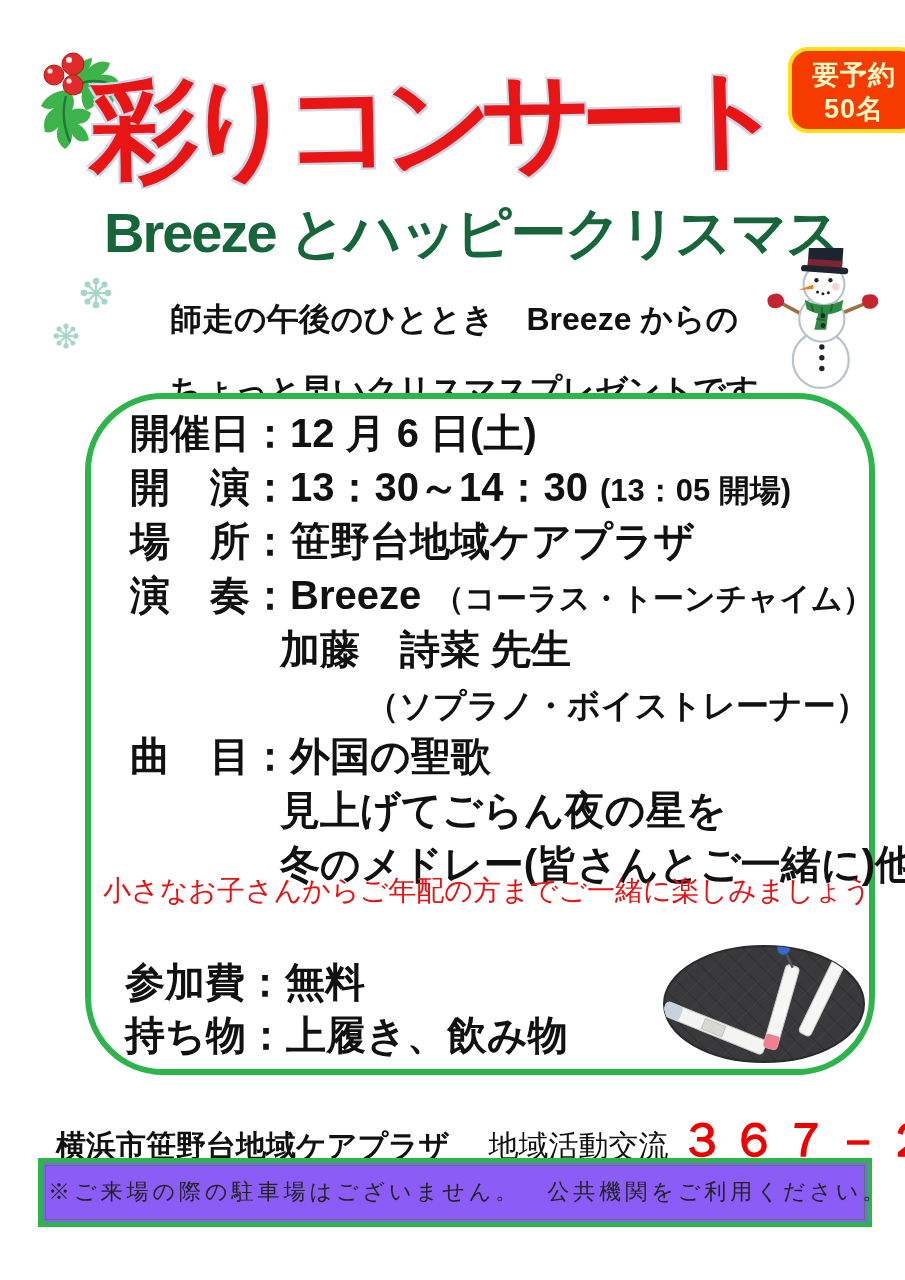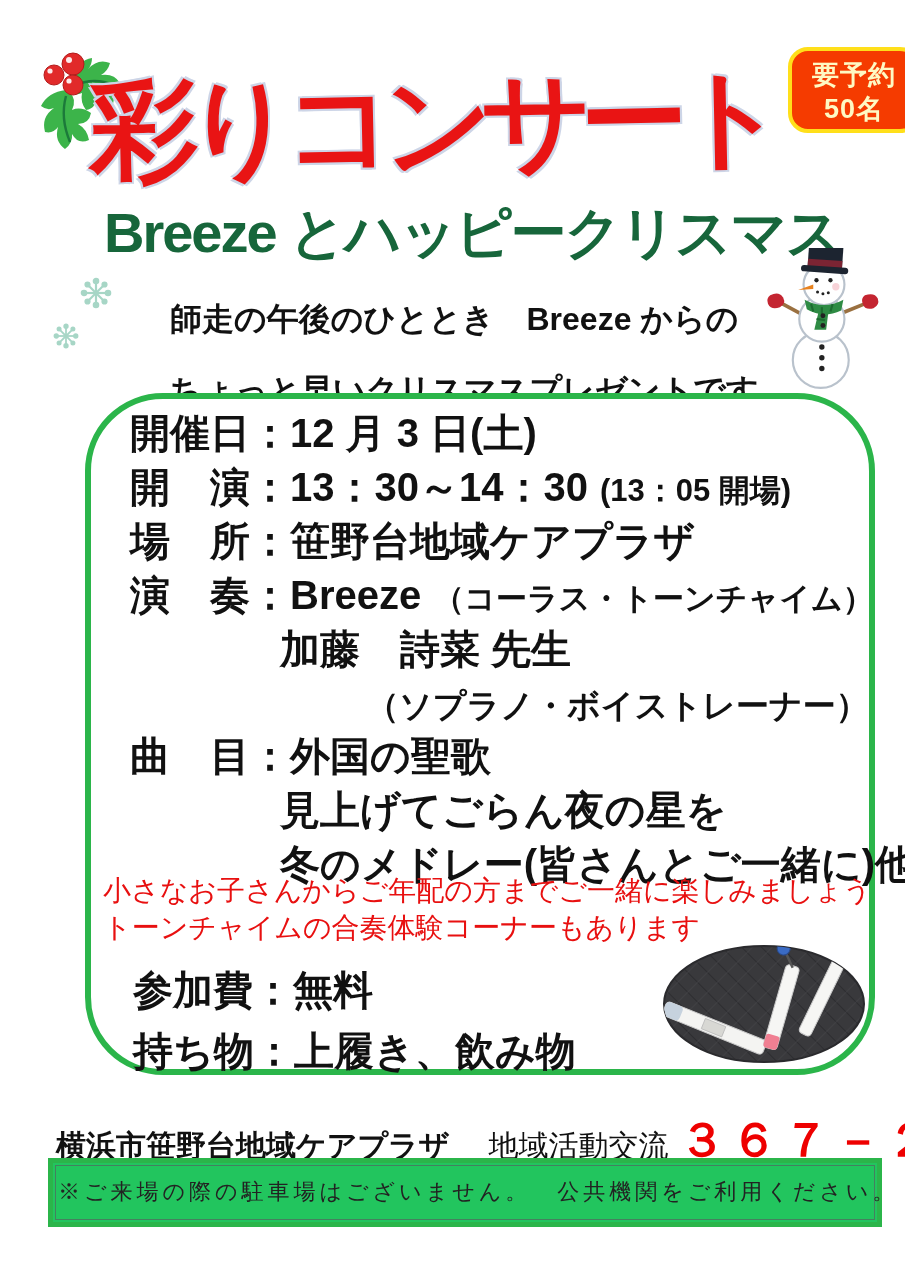--- a/index.html
+++ b/index.html
@@ -44,37 +44,37 @@
   .row.ind2 { padding-left:232px; }
   .row.ind2 .note { margin-left:4px; font-size:33px; }
 
   .notices {
     position:absolute; left:103px; top:872px; color:#e81010;
     font-family:"Liberation Serif", serif; font-size:28px; line-height:37px; white-space:nowrap;
   }
   .notices p { margin:0; }
 
   .fee-rows { position:absolute; left:125px; top:956px; font-size:40px; font-weight:bold; line-height:53px; white-space:nowrap; }
-  .fee-rows p { margin:8px; }
+  .fee-rows p { margin:0; }
 
   .chime-photo { position:absolute; left:658px; top:942px; }
 
   
   .contact {
     position:absolute; left:56px; top:1094px; width:830px; white-space:nowrap;
     display:flex; align-items:baseline;
   }
   .contact .name { font-size:30px; font-weight:bold;margin-top:32px; }
   .contact .dept { font-size:30px; font-weight:normal; margin-left:39px; }
   .contact .phone { font-size:47px; font-weight:bold; color:#ee0000; letter-spacing:5px; margin-left:10px; }
 
   
   .footer-box {
-    position:absolute; left:48px; top:1158px; width:834px; box-sizing:border-box;
-    border:5px solid #2bb54a; background:#22c55e;
+    position:absolute; left:38px; top:1158px; width:834px; box-sizing:border-box;
+    border:5px solid #2bb54a; background:#8b5cf6;
   }
   .footer-inner { margin:2px; border:1px solid #45805f; padding:8px 2px 9px 2px; }
   .footer-inner p { margin:0; text-align:center; font-size:22px; line-height:36px; color:#222; white-space:nowrap; }
   .footer-inner .l1 { letter-spacing:4px; }
   .footer-inner .l2 { letter-spacing:9px; }
 
   .snowflake1 { position:absolute; left:80px; top:277px; }
   .snowflake2 { position:absolute; left:53px; top:323px; }
   .holly { position:absolute; left:28px; top:48px; }
   .snowman { position:absolute; left:758px; top:248px; }
@@ -186,34 +186,33 @@
     <circle cx="59" cy="63" r="2.3" fill="#222"></circle>
     <circle cx="59" cy="72" r="2.3" fill="#222"></circle>
     <circle cx="58" cy="92" r="2.5" fill="#222"></circle>
     <circle cx="58" cy="102" r="2.5" fill="#222"></circle>
     <circle cx="58" cy="112" r="2.5" fill="#222"></circle>
   </svg>
 
   <div class="event-box"></div>
 
   <div class="rows">
-    <div class="row"><span class="main">開催日：12 月 3 日(土)</span><span class="note"></span></div>
+    <div class="row"><span class="main">開催日：12 月 6 日(土)</span><span class="note"></span></div>
     <div class="row"><span class="main">開　演：13：30～14：30</span><span class="note">(13：05 開場)</span></div>
     <div class="row"><span class="main">場　所：笹野台地域ケアプラザ</span><span class="note"></span></div>
     <div class="row"><span class="main">演　奏：Breeze</span><span class="note">（コーラス・トーンチャイム）</span></div>
     <div class="row ind1"><span class="main">加藤　詩菜 先生</span><span class="note"></span></div>
     <div class="row ind2"><span class="main"></span><span class="note">（ソプラノ・ボイストレーナー）</span></div>
     <div class="row"><span class="main">曲　目：外国の聖歌</span><span class="note"></span></div>
     <div class="row ind1"><span class="main">見上げてごらん夜の星を</span><span class="note"></span></div>
     <div class="row ind1"><span class="main">冬のメドレー(皆さんとご一緒に)他</span><span class="note"></span></div>
   </div>
 
   <div class="notices">
     <p>小さなお子さんからご年配の方までご一緒に楽しみましょう</p>
-    <p>トーンチャイムの合奏体験コーナーもあります</p>
   </div>
 
   <div class="fee-rows">
     <p>参加費：無料</p>
     <p>持ち物：上履き、飲み物</p>
   </div>
 
   <svg class="chime-photo" width="212" height="124" viewBox="0 0 212 124">
     <defs>
       <pattern id="quilt" width="14" height="14" patternUnits="userSpaceOnUse" patternTransform="rotate(45)">

